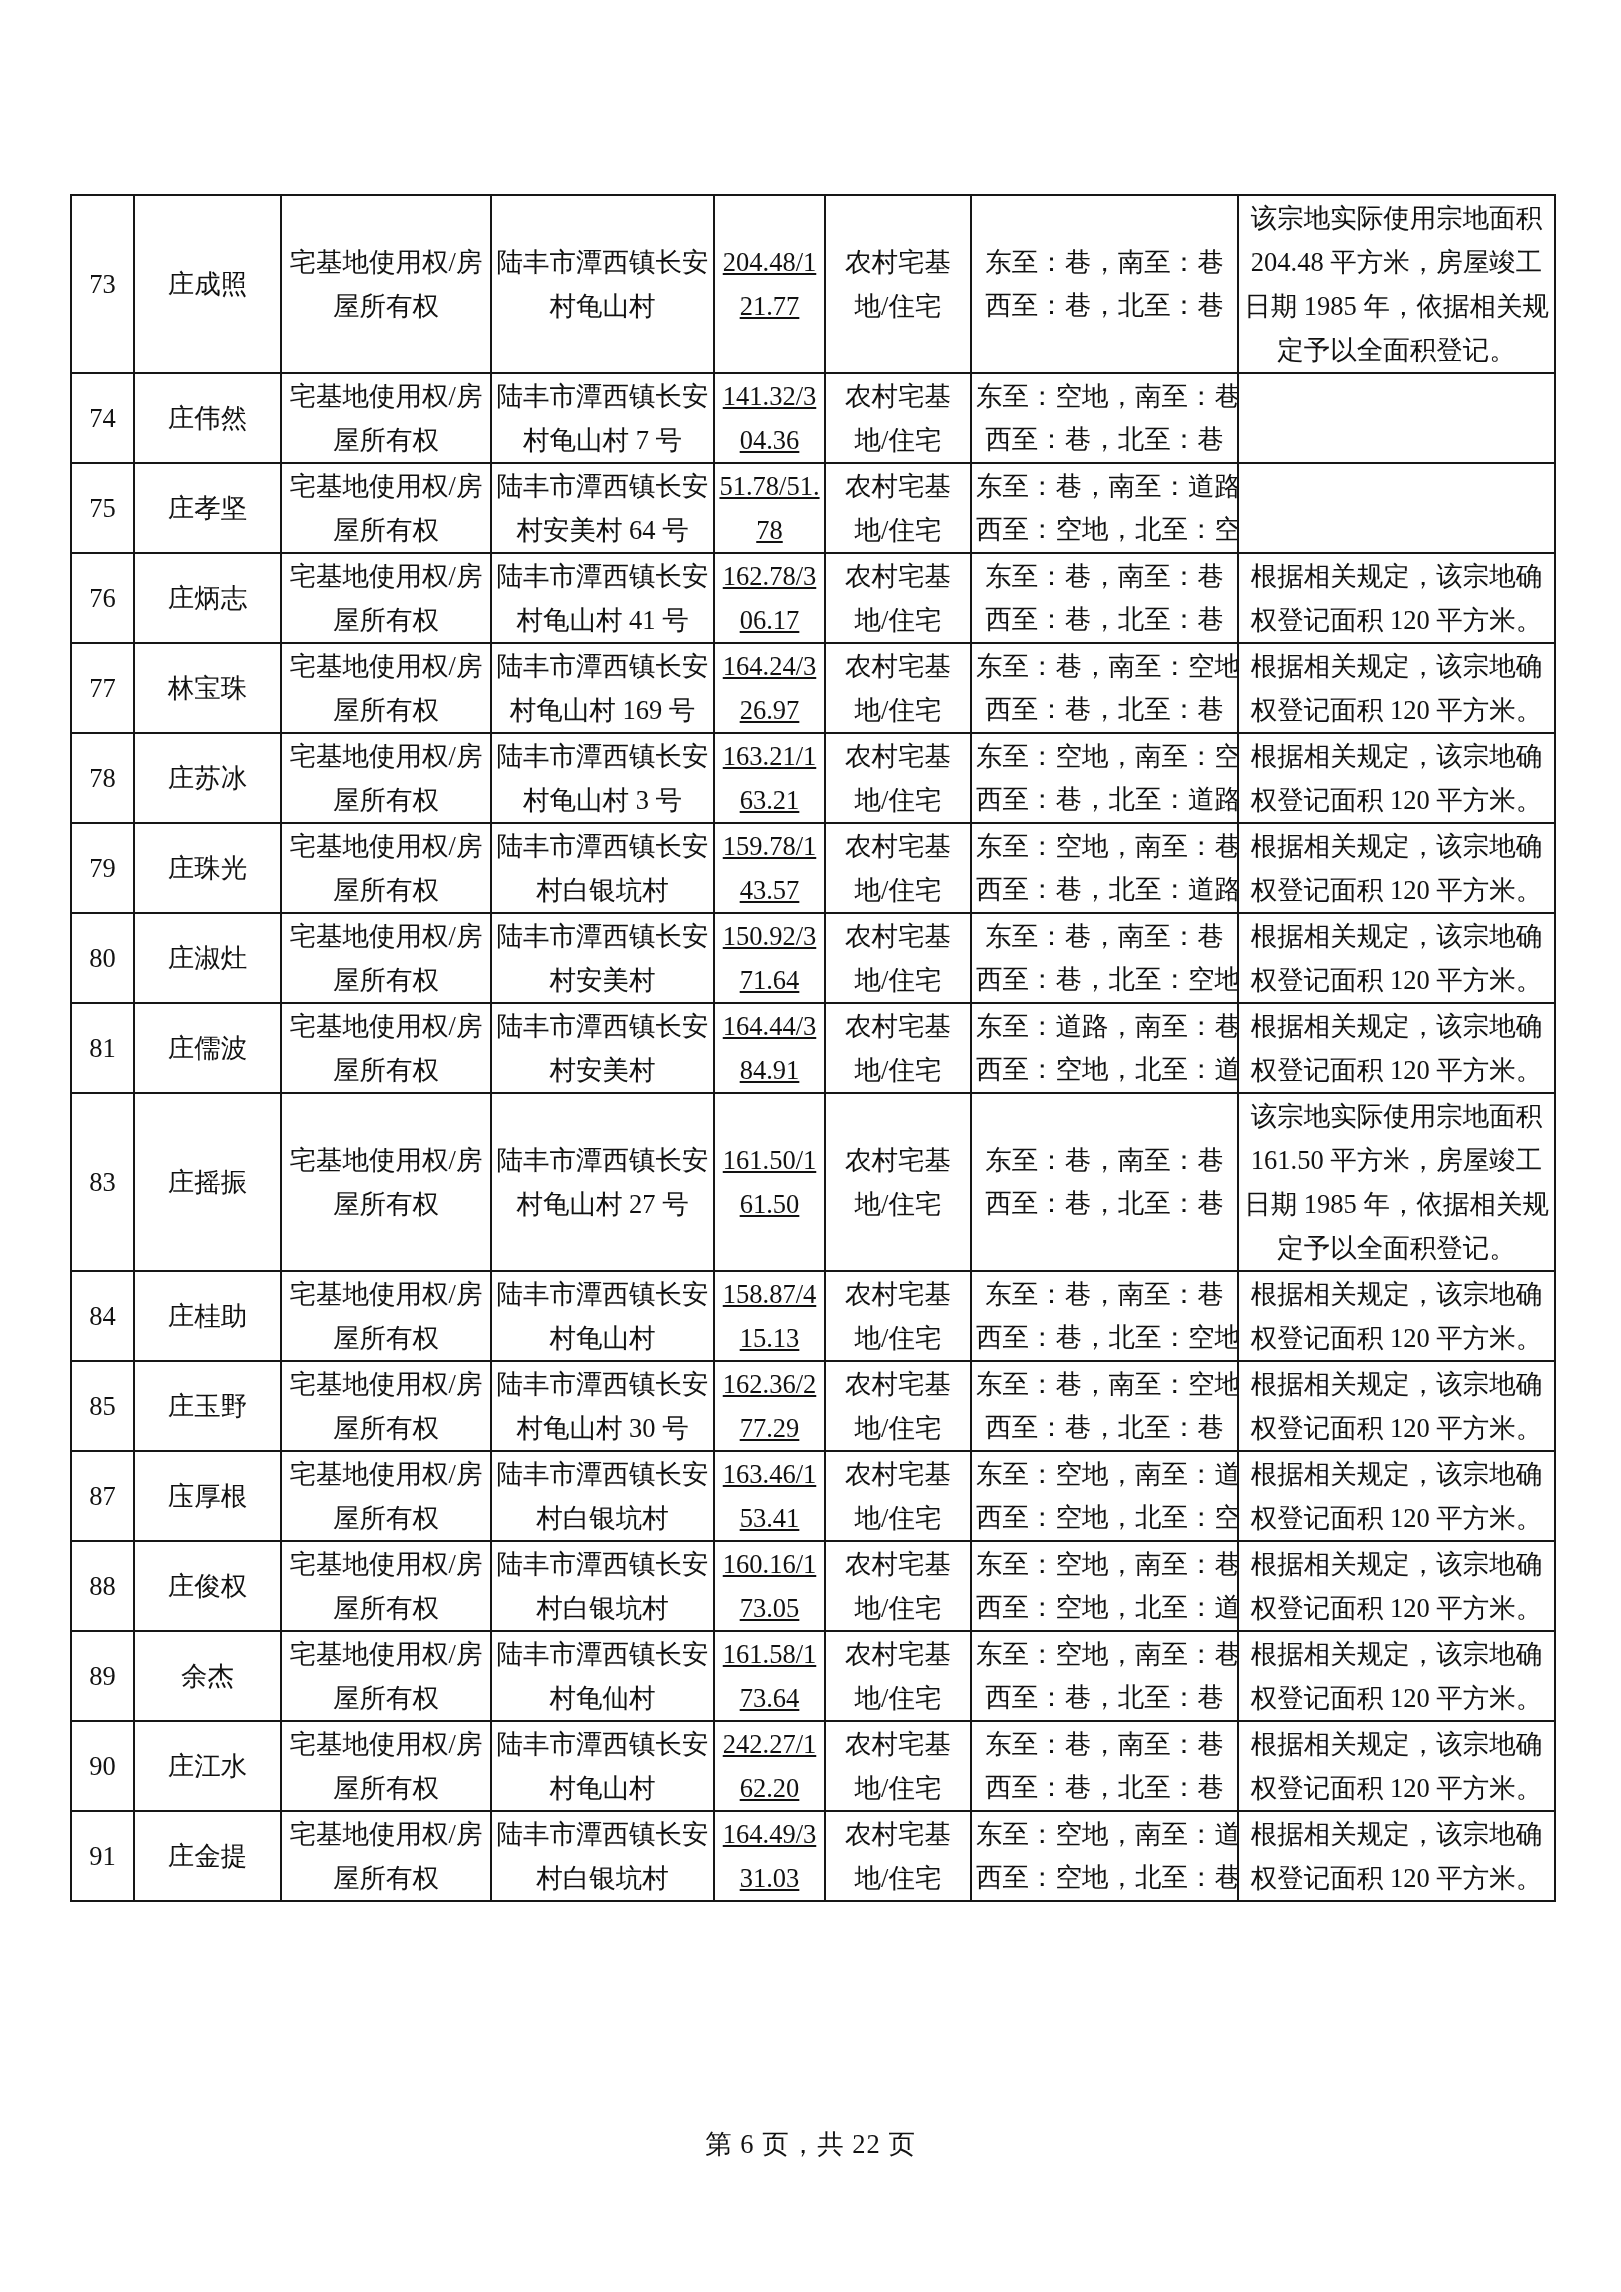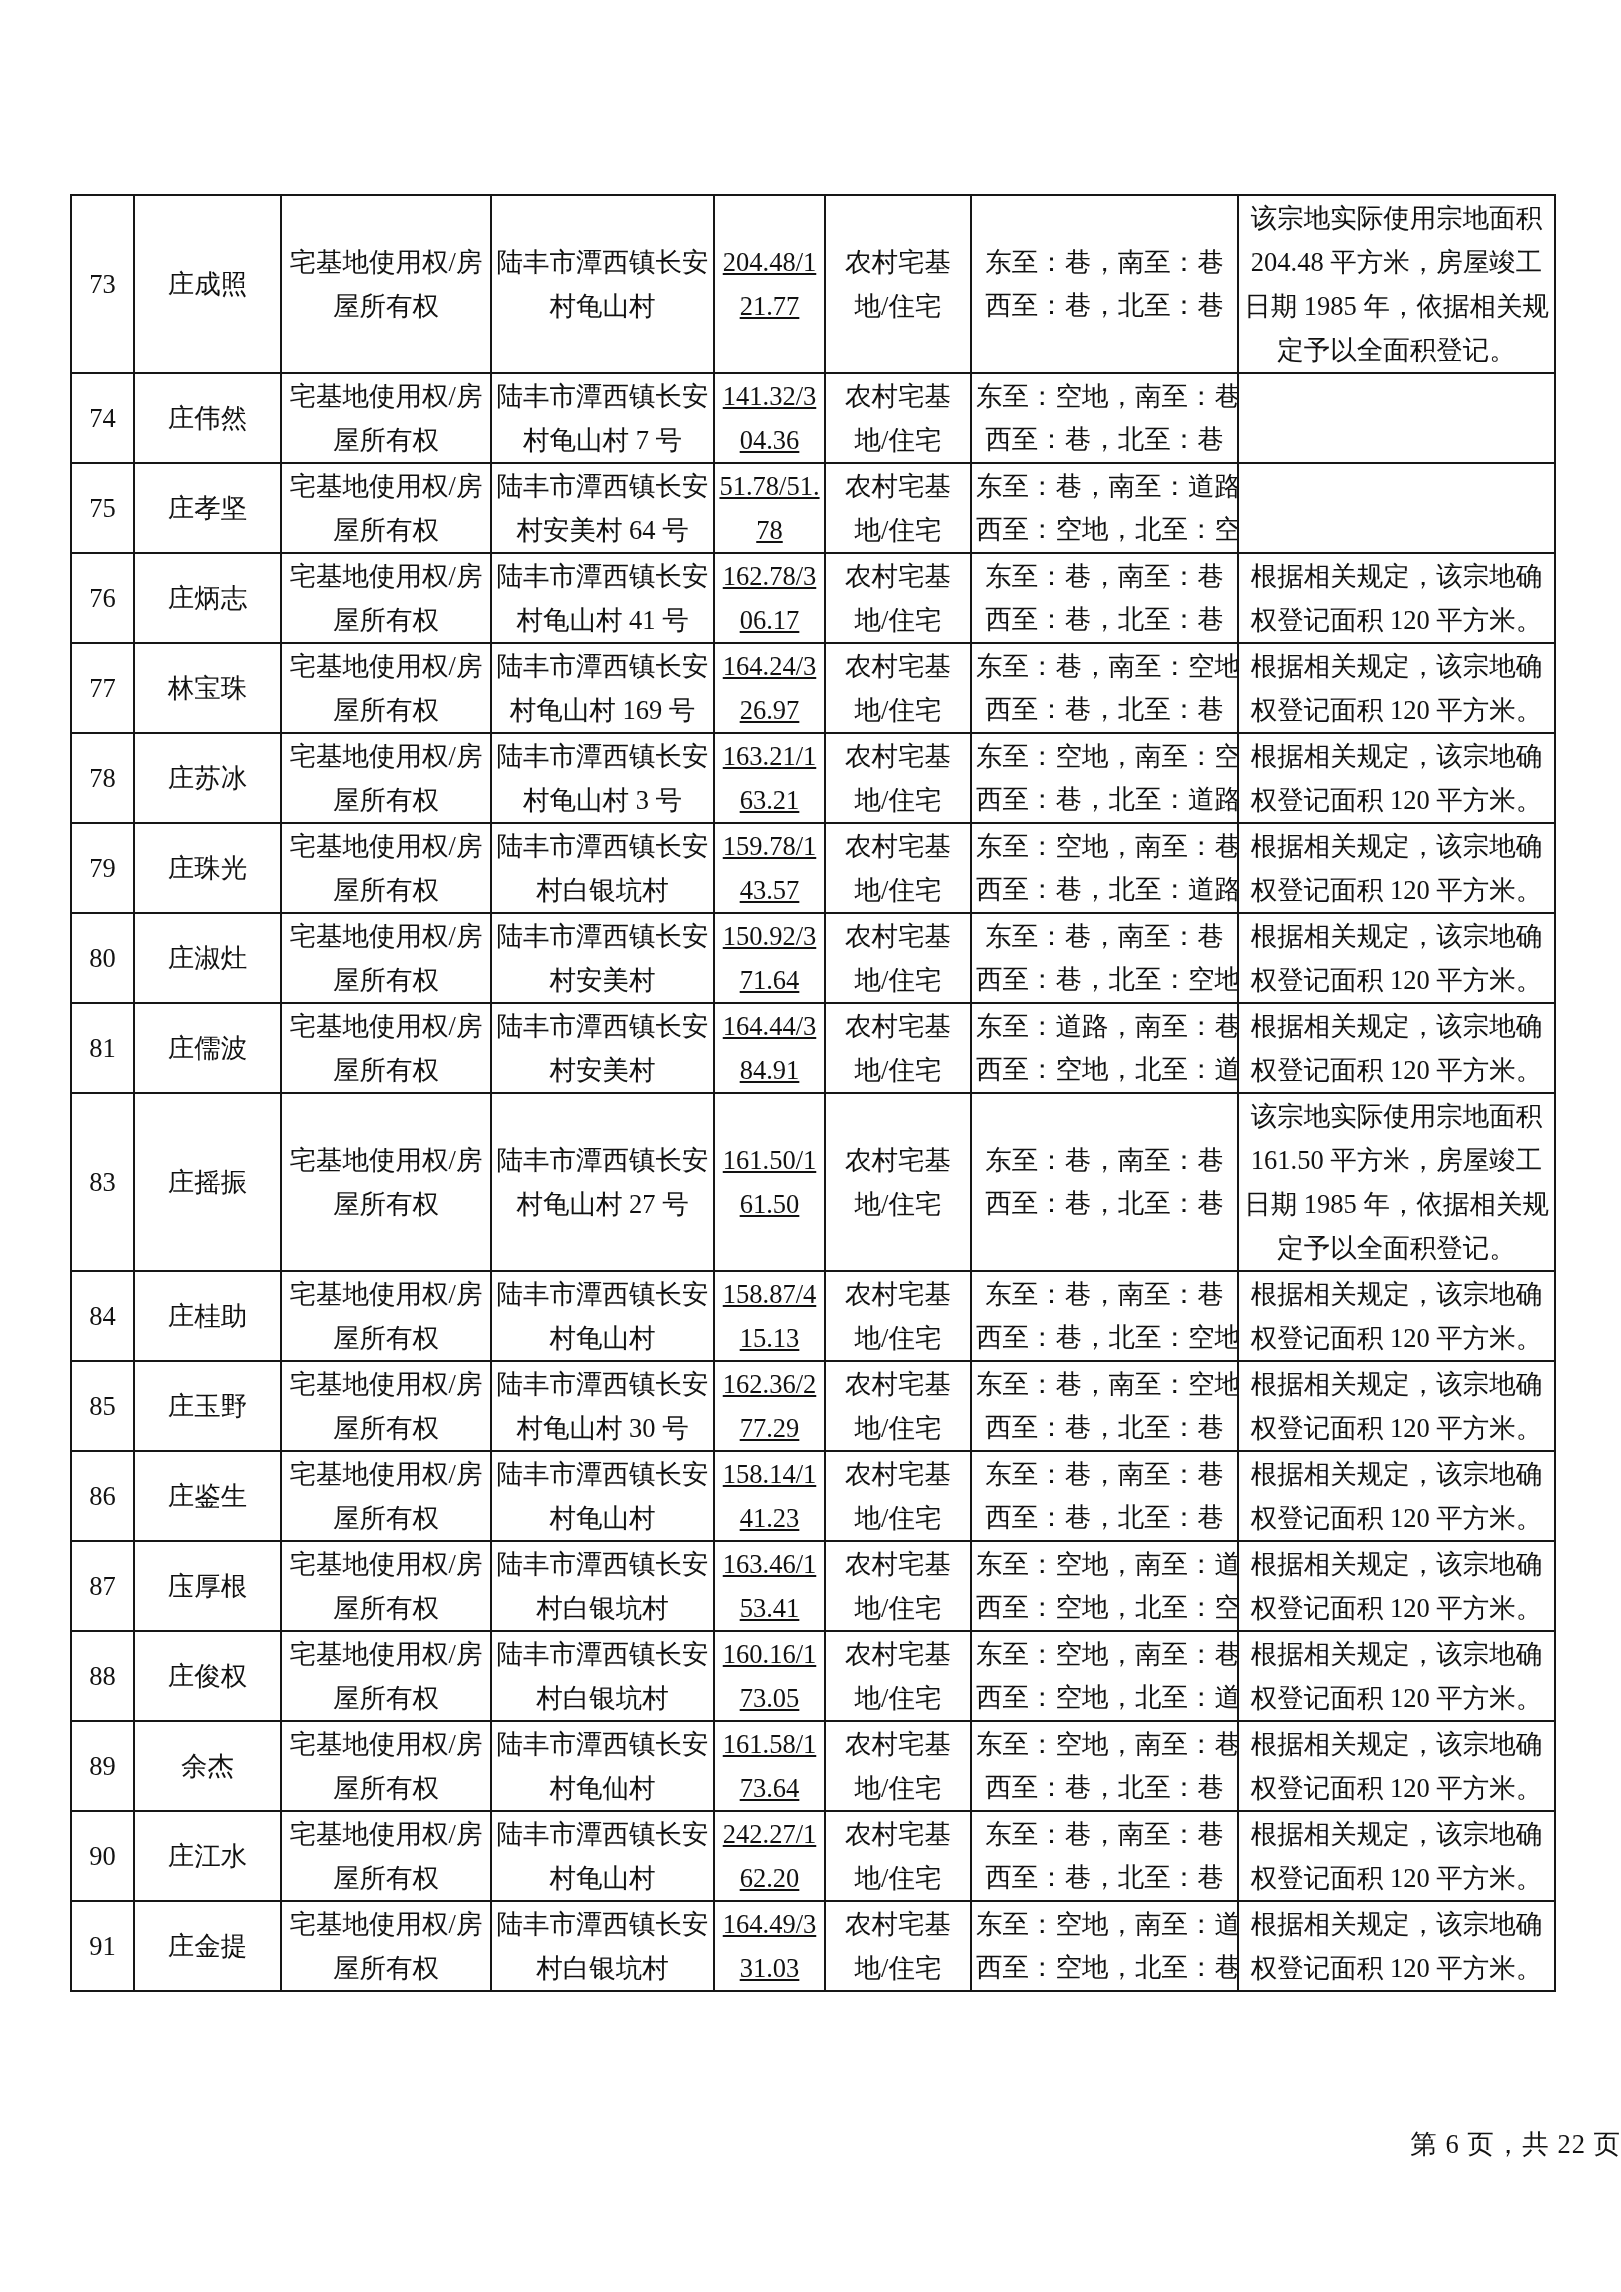--- a/index.html
+++ b/index.html
@@ -57,21 +57,21 @@
   td.c-note {
     font-size: 25.5px;
     line-height: 43px;
     padding: 0 3.9px;
   }
   .footer {
     position: absolute;
     left: 0;
     top: 2125px;
     width: 1621px;
-    text-align: right;
+    text-align: center;
     font-size: 26.5px;
     line-height: 39px;
     letter-spacing: 1px;
   }
 </style>
 </head>
 <body>
 
 <div class="page">
 
@@ -237,33 +237,20 @@
       <td class="c-addr">陆丰市潭西镇长安村龟山村 30 号</td>
       <td class="c-area">162.36/277.29</td>
       <td class="c-land">农村宅基地/住宅</td>
       <td class="c-bound">
         <div class="bline">东至：巷，南至：空地</div>
         <div class="bline">西至：巷，北至：巷</div>
       </td>
       <td class="c-note">根据相关规定，该宗地确权登记面积 120 平方米。</td>
     </tr>
         <tr>
-      <td class="c-seq">86</td>
-      <td class="c-name">庄鉴生</td>
-      <td class="c-type">宅基地使用权/房屋所有权</td>
-      <td class="c-addr">陆丰市潭西镇长安村龟山村</td>
-      <td class="c-area">158.14/141.23</td>
-      <td class="c-land">农村宅基地/住宅</td>
-      <td class="c-bound">
-        <div class="bline">东至：巷，南至：巷</div>
-        <div class="bline">西至：巷，北至：巷</div>
-      </td>
-      <td class="c-note">根据相关规定，该宗地确权登记面积 120 平方米。</td>
-    </tr>
-        <tr>
       <td class="c-seq">87</td>
       <td class="c-name">庒厚根</td>
       <td class="c-type">宅基地使用权/房屋所有权</td>
       <td class="c-addr">陆丰市潭西镇长安村白银坑村</td>
       <td class="c-area">163.46/153.41</td>
       <td class="c-land">农村宅基地/住宅</td>
       <td class="c-bound">
         <div class="bline">东至：空地，南至：道路</div>
         <div class="bline">西至：空地，北至：空地</div>
       </td>

